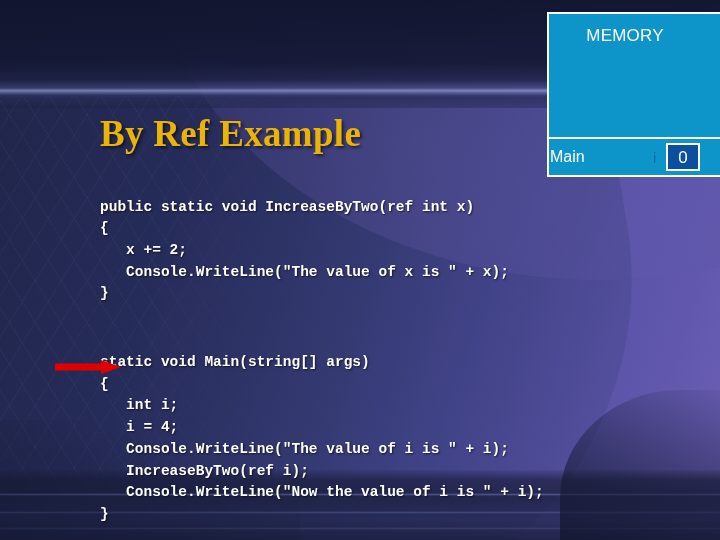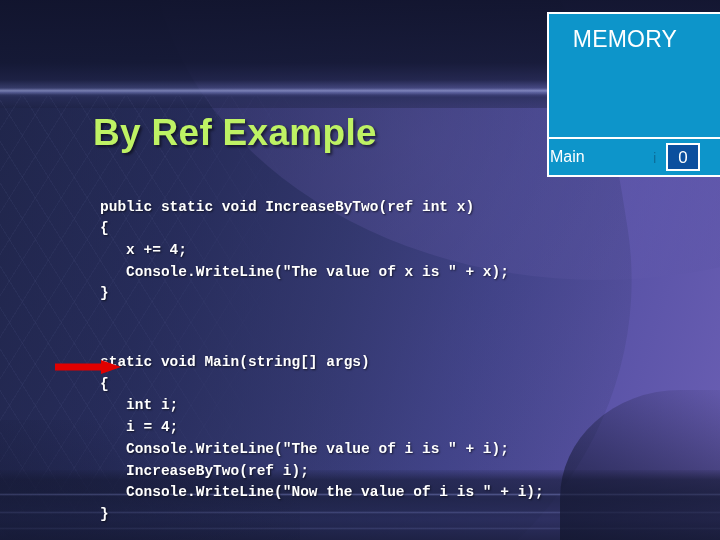--- a/index.html
+++ b/index.html
@@ -137,28 +137,29 @@
     left: 0;
     bottom: 0;
     width: 300px;
     height: 120px;
     background: linear-gradient(20deg, rgba(20,24,50,0.55) 0%, rgba(20,24,50,0.0) 70%);
   }
 
   
   #title {
     position: absolute;
-    left: 93px;
+    left: 100px;
     top: 112px;
     font-size: 37px;
     font-weight: bold;
     letter-spacing: 0.3px;
-    color: #bef264;
+    color: #eab308;
     text-shadow: 2px 2px 3px rgba(0,0,0,0.55);
     white-space: nowrap;
+    font-family: Liberation Serif, serif;
   }
 
   
   .code-block {
     position: absolute;
     left: 100px;
     font-family: "Liberation Mono", "DejaVu Sans Mono", monospace;
     font-size: 14.5px;
     font-weight: bold;
     line-height: 21.7px;
@@ -188,21 +189,21 @@
     background: #0d95ca;
     border: 2px solid #ffffff;
     box-sizing: border-box;
   }
   #memory-title {
     position: absolute;
     left: 0;
     top: 12px;
     width: 152px;
     text-align: center;
-    font-size: 23px;
+    font-size: 17px;
     color: #ffffff;
     letter-spacing: .2px;
   }
   #memory-stack-frame {
     position: absolute;
     left: 0;
     right: 0;
     bottom: 0;
     height: 38px;
     border-top: 2px solid #ffffff;
@@ -254,21 +255,21 @@
   <div class="bg-bottom-streak bbs1"></div>
   <div class="bg-bottom-streak bbs2"></div>
   <div class="bg-bottom-streak bbs3"></div>
   <div class="bg-leftwedge"></div>
   <div class="bg-rightwedge"></div>
 
   <div id="title">By Ref Example</div>
 
   <pre class="code-block" id="code-block-1">public static void IncreaseByTwo(ref int x)
 {
-   x += 4;
+   x += 2;
    Console.WriteLine("The value of x is " + x);
 }</pre>
 
   <pre class="code-block" id="code-block-2">static void Main(string[] args)
 {
    int i;
    i = 4;
    Console.WriteLine("The value of i is " + i);
    IncreaseByTwo(ref i);
    Console.WriteLine("Now the value of i is " + i);

